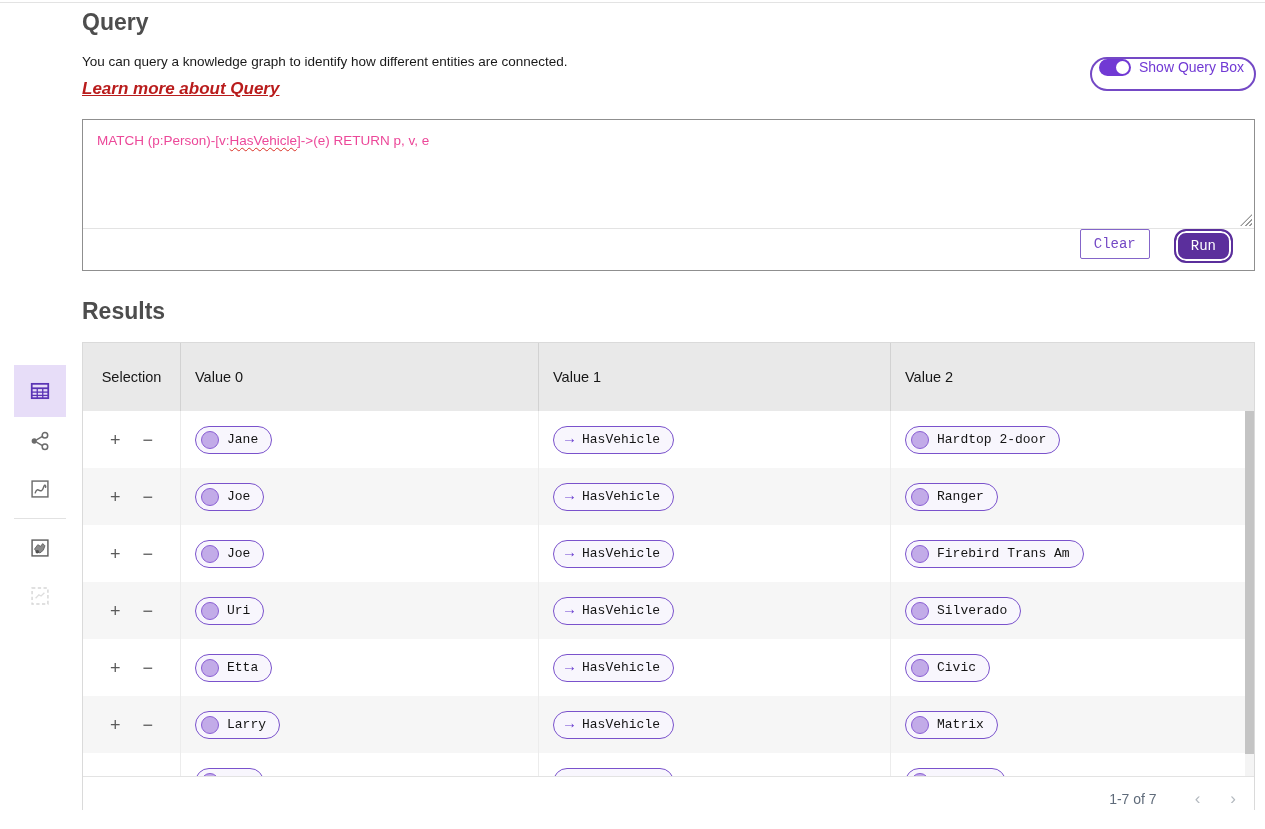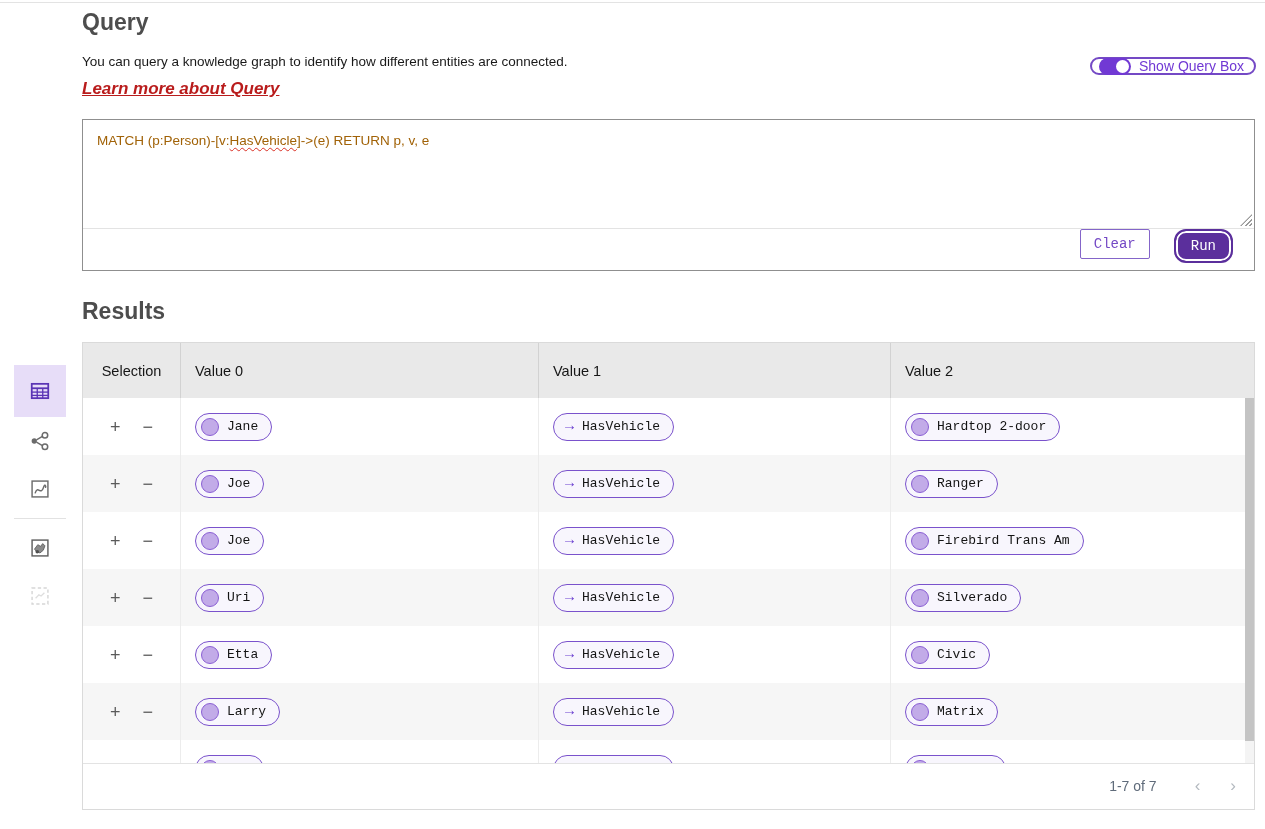--- a/index.html
+++ b/index.html
@@ -9,46 +9,46 @@
     font-family:"Liberation Sans", sans-serif; color:#1a1a1a; overflow:hidden;
   }
   .top-rule { position:absolute; top:2px; left:0; width:1265px; height:1px; background:#e3e3e3; }
 
   
   .page-title { position:absolute; left:82px; top:9px; margin:0; font-size:23px; font-weight:700; color:#4d4d4d; }
   .description { position:absolute; left:82px; top:54px; font-size:13.5px; color:#191919; }
   .learn-more { position:absolute; left:82px; top:79px; font-size:17px; font-weight:700; color:#b91c1c; text-decoration:underline; cursor:pointer;font-style:italic; }
 
   .toggle-pill {
-    position:absolute; left:1090px; top:57px; width:166px; height:18px; background:#fff;
-    border:2px solid #7449c5; border-radius:17px; display:flex; align-items:center;
+    position:absolute; left:1090px; top:57px; width:166px; height:34px; background:#fff;
+    border:2px solid #7449c5; border-radius:17px; display:flex; 
     gap:8px; padding:0 8px 0 7px; cursor:pointer;
   }
   .switch-track { width:32px; height:17px; background:#7139d4; border-radius:9px; position:relative; flex:0 0 auto; }
   .switch-knob { position:absolute; right:2px; top:2px; width:13px; height:13px; background:#fff; border-radius:50%; }
   .toggle-label { color:#7139d4; font-size:14px; white-space:nowrap; }
 
   .query-box { position:absolute; left:82px; top:119px; width:1173px; height:152px; border:1px solid #8f8f8f; background:#fff; }
-  .query-textarea { position:relative; height:109px; border-bottom:1px solid #e3e3e3; padding:13px 14px; font-size:13.5px; color:#a16207; cursor:text; }
+  .query-textarea { position:relative; height:109px; border-bottom:1px solid #e3e3e3; padding:13px 14px; font-size:13.5px; color:#ec4899; cursor:text; }
   .misspelled { text-decoration:underline wavy #d93025 1px; text-decoration-skip-ink:none; text-underline-offset:2px; }
   .resize-handle {
     position:absolute; right:2px; bottom:2px; width:12px; height:12px; cursor:se-resize;
     background:repeating-linear-gradient(135deg, transparent 0 2px, #9a9a9a 2px 3.2px);
     clip-path:polygon(100% 0, 100% 100%, 0 100%);
   }
   .query-actions { height:40px; display:flex; justify-content:flex-end; gap:24px; padding-right:21px;font-family:Liberation Mono, monospace; }
   .btn-clear { height:30px; padding:0 13px; background:#fff; border:1px solid #8465c9; color:#7449c5; font-size:14px; border-radius:2px; cursor:pointer; font-family:inherit; }
   .btn-run { height:34px; padding:0 15px; background:#5b2f9c; border:2px solid #5b2f9c; box-shadow:inset 0 0 0 2px #ffffff; color:#fff; font-size:14px; border-radius:12px; cursor:pointer; font-family:inherit; }
 
   
   .results-title { position:absolute; left:82px; top:298px; margin:0; font-size:23px; font-weight:700; color:#4d4d4d; }
 
   .results-card { position:absolute; left:82px; top:342px; width:1173px; height:468px; border:1px solid #dadada; background:#fff; }
   .grid-row { display:grid; grid-template-columns:97px 358px 352px 1fr; }
-  .header-row { height:55px; background:#e9e9e9; font-size:14.5px; color:#161616; }
+  .header-row { height:68px; background:#e9e9e9; font-size:14.5px; color:#161616; }
   .header-cell { display:flex; align-items:center; padding-left:14px; border-left:1px solid #d2d2d2; }
   .header-cell:first-child { border-left:none; justify-content:center; padding-left:0; }
 
   .body-viewport { position:relative; height:365px; overflow:hidden; }
   .data-row { height:57px; background:#fff; }
   .data-row:nth-child(even) { background:#f6f6f6; }
   .cell { display:flex; align-items:center; padding-left:14px; border-left:1px solid #ececec; }
   .cell:first-child { border-left:none; justify-content:center; padding-left:0; gap:22px; }
 
   .row-btn { background:none; border:none; font-size:18px; color:#5a5a5a; cursor:pointer; padding:0; line-height:1; font-family:inherit; }

